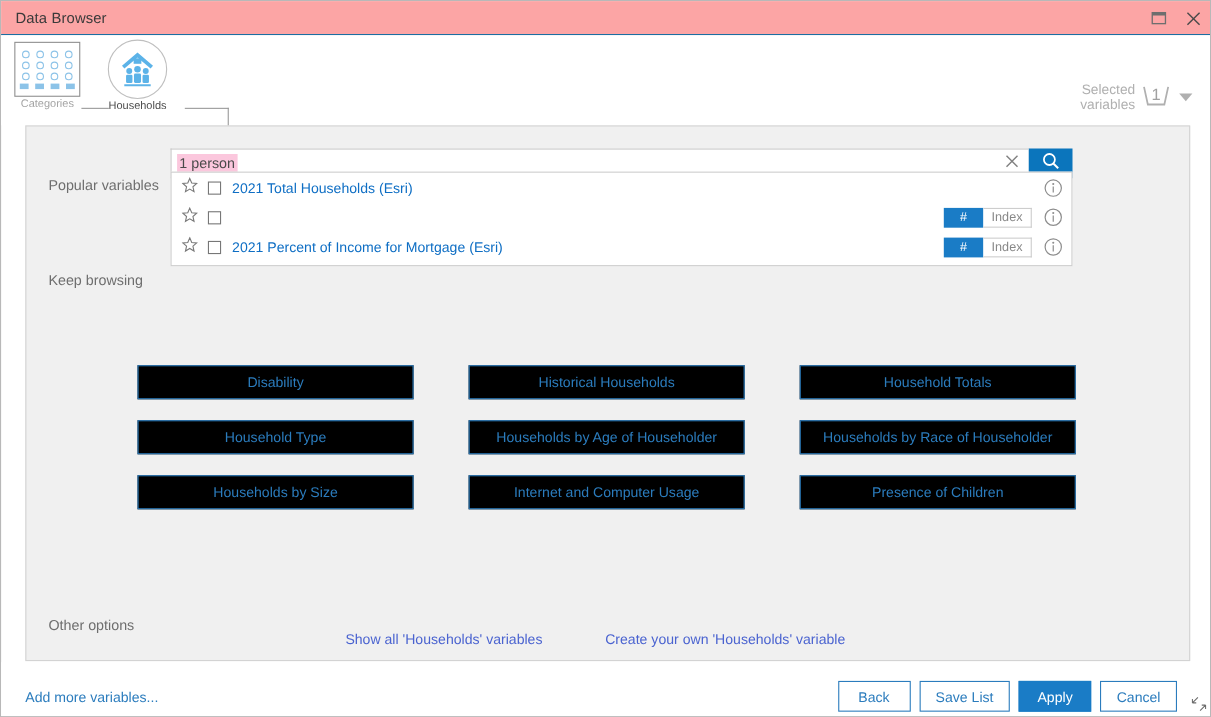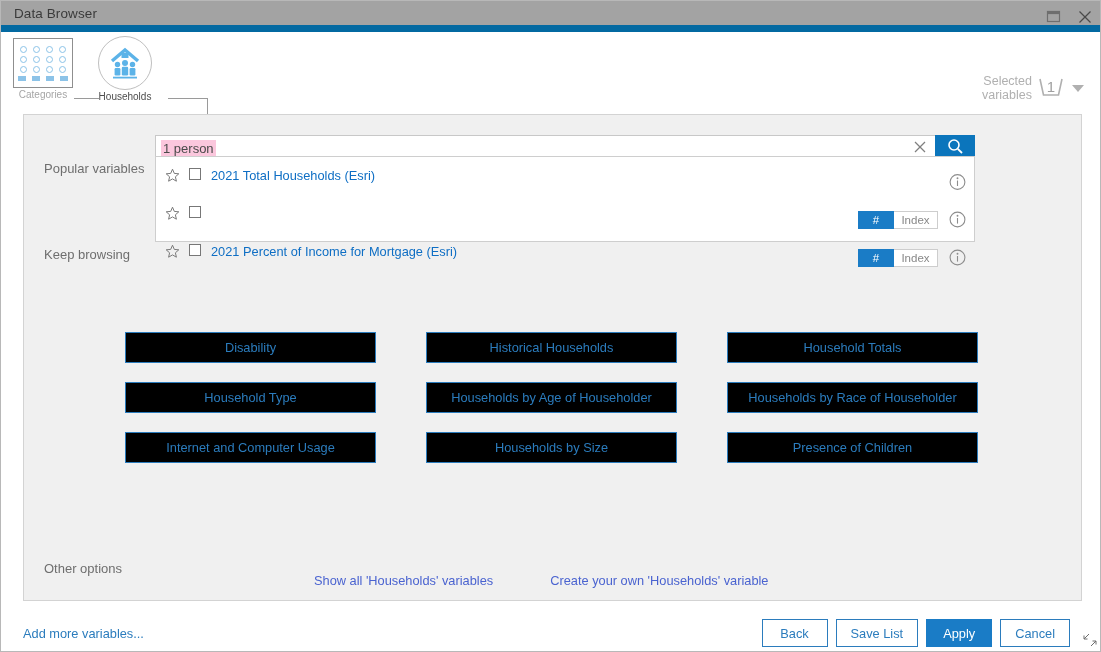--- a/index.html
+++ b/index.html
@@ -15,22 +15,22 @@
     width: 1101px; height: 652px;
     background: #ffffff;
     border: 1px solid #b8b8b8;
     overflow: hidden;
   }
 
   
   .titlebar {
     position: absolute; left: 0; top: 0;
     width: 1101px; height: 31px;
-    background: #a3a3a3;
-    border-bottom: 7px solid #0369a1;
+    background: #fca5a5;
+    border-bottom: 1px solid #0369a1;
     display: flex; align-items: center;
   }
   .titlebar-text {
     margin-left: 13px;
     font-size: 13.5px;
     color: #3a3a3a;
     letter-spacing: .1px;
   }
   .win-controls {
     position: absolute; right: 6px; top: 0;
@@ -159,22 +159,22 @@
     cursor: pointer;
   }
 
   
   .results {
     position: absolute; left: 131px; top: 41px;
     width: 820px; height: 86px;
     background: #fff; border: 1px solid #cecece;
   }
   .result-row {
-    height: 27px; display: flex; align-items: flex-start;
-    padding: 0 0 0 9px; position: relative; margin-top: 11px;
+    height: 27px; display: flex; align-items: center;
+    padding: 0 0 0 9px; position: relative;
   }
   .star { cursor: pointer; margin-right: 9px; }
   .cbox {
     width: 12px; height: 12px;
     border: 1px solid #777; background: #fff;
     margin-right: 10px; cursor: pointer;
   }
   .var-name {
     font-size: 12.8px; color: #0e6ec4; cursor: pointer;
   }
@@ -433,22 +433,22 @@
 
     </div>
 
     <div class="browse-grid">
       <div class="browse-btn">Disability</div>
       <div class="browse-btn">Historical Households</div>
       <div class="browse-btn">Household Totals</div>
       <div class="browse-btn">Household Type</div>
       <div class="browse-btn">Households by Age of Householder</div>
       <div class="browse-btn">Households by Race of Householder</div>
+      <div class="browse-btn">Households by Size</div>
       <div class="browse-btn">Internet and Computer Usage</div>
-      <div class="browse-btn">Households by Size</div>
       <div class="browse-btn">Presence of Children</div>
     </div>
 
     <div class="other-links">
       <span class="olink">Show all 'Households' variables</span>
       <span class="olink">Create your own 'Households' variable</span>
     </div>
 
   </div>
 

